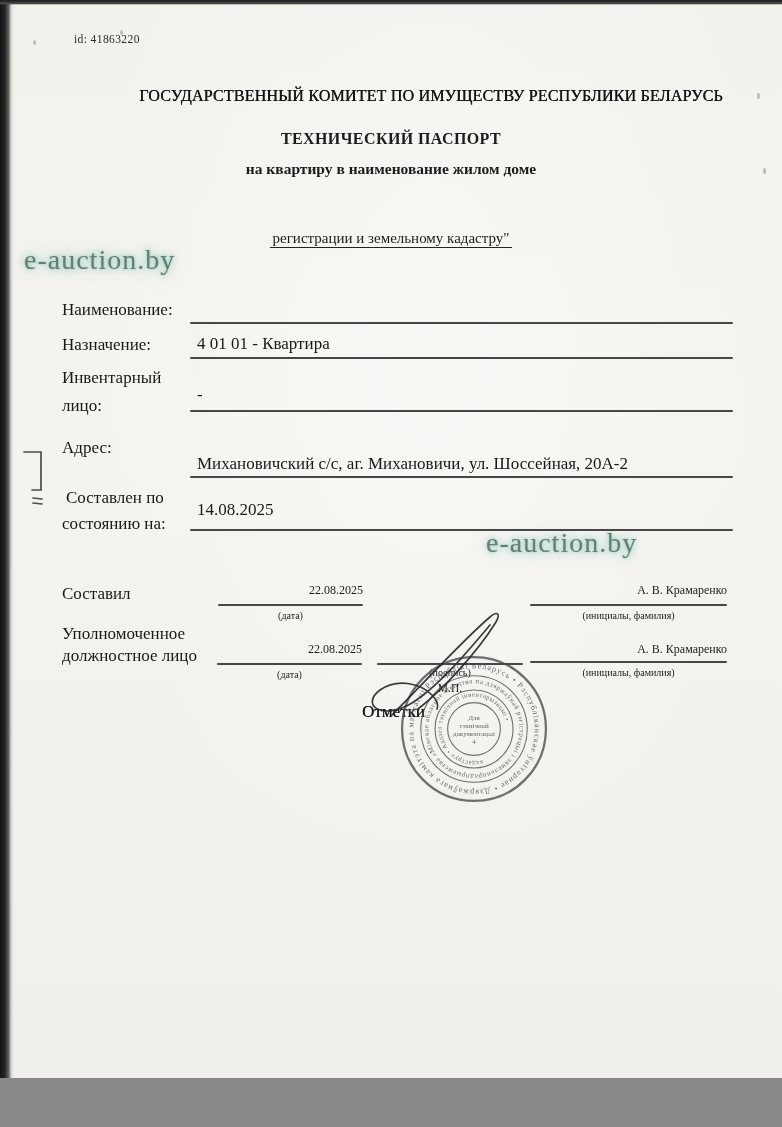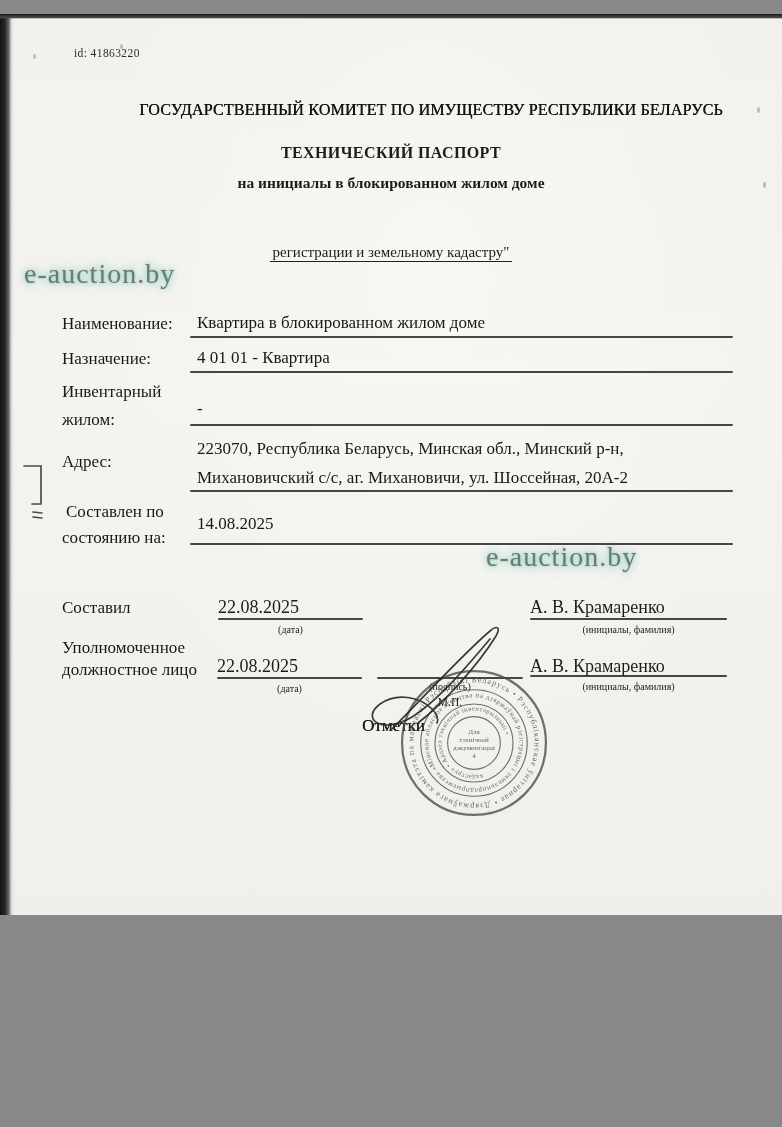--- a/index.html
+++ b/index.html
@@ -1,17 +1,17 @@
 <!DOCTYPE html>
 <html><head>
 <meta charset="utf-8">
 <style>
   html,body{margin:0;padding:0;background:#888;}
   .page{
-    position:relative;width:782px;height:901px;margin:14px auto;
+    position:relative;width:782px;height:1078px;margin:0 auto;
     background:
       radial-gradient(ellipse at 55% 30%, rgba(255,255,255,.35), rgba(0,0,0,0) 60%),
       linear-gradient(180deg,#f2f1ec 0%,#f4f3ef 40%,#f0efeb 100%);
     font-family:"Liberation Serif","DejaVu Serif",serif;
     color:#1c1c1c;overflow:hidden;text-decoration:underline;
   }
   .abs{position:absolute;white-space:nowrap;}
   .edge-left{position:absolute;left:0;top:0;width:14px;height:1127px;
     background:linear-gradient(90deg,#131313 0,#262626 5px,#6b6b6b 9px,rgba(160,160,160,.35) 11px,rgba(160,160,160,0) 14px);}
   .edge-top{position:absolute;left:0;top:0;width:782px;height:5px;
@@ -22,21 +22,21 @@
   .doc-title{font-size:16px;font-weight:bold;letter-spacing:.4px;}
   .doc-subtitle{font-size:15.5px;font-weight:bold;}
   .org-line{font-size:15px;}
   .org-line span{border-bottom:1.5px solid #222;padding:0 3px 1px;}
   .org-note{font-size:9.5px;color:#202020;}
   .watermark{font-size:28px;color:#6b7b7a;letter-spacing:1px;
     text-shadow:0 0 7px rgba(140,205,185,.95),0 0 2px rgba(140,205,185,.9),0 0 14px rgba(140,205,185,.6);}
   .flabel,.fvalue{font-size:17px;color:#181818;}
   .fline{position:absolute;height:1.6px;background:#2e2e2e;opacity:.88;border-radius:1px;}
   .cap{font-size:10px;color:#222;text-align:center;}
-  .cell{position:absolute;text-align:left;font-size:18px;}
+  .cell{position:absolute;text-align:right;font-size:12px;}
   .notes{font-size:17px;color:#1a1a1a;text-shadow:.3px 0 0 #1a1a1a;}
   .pagenum{font-family:"DejaVu Serif",serif;font-style:italic;font-size:22px;color:#3c4c97;
     transform:rotate(-6deg);letter-spacing:1px;}
   .speck{position:absolute;background:#555;opacity:.35;border-radius:50%;}
 </style>
 </head>
 <body>
 
 <div class="page">
 
@@ -44,41 +44,39 @@
   <div class="edge-top"></div>
   <div class="speck" style="left:33px;top:40px;width:3px;height:5px;"></div>
   <div class="speck" style="left:120px;top:30px;width:3px;height:5px;"></div>
   <div class="speck" style="left:757px;top:93px;width:3px;height:6px;"></div>
   <div class="speck" style="left:763px;top:168px;width:3px;height:6px;"></div>
 
   <div class="abs id-label" style="left:74px;top:33px;">id: 41863220</div>
 
   <div class="abs center-line committee" style="top:87px;padding-left:40px;">ГОСУДАРСТВЕННЫЙ КОМИТЕТ ПО ИМУЩЕСТВУ РЕСПУБЛИКИ БЕЛАРУСЬ</div>
   <div class="abs center-line doc-title" style="top:130px;">ТЕХНИЧЕСКИЙ ПАСПОРТ</div>
-  <div class="abs center-line doc-subtitle" style="top:160px;">на инициалы в блокированном жилом доме</div>
+  <div class="abs center-line doc-subtitle" style="top:160px;">на квартиру в наименование жилом доме</div>
   <div class="abs center-line org-line" style="top:230px;"><span>регистрации и земельному кадастру"</span></div>
 
   <div class="abs watermark" style="left:24px;top:244px;">e-auction.by</div>
   <div class="abs watermark" style="left:486px;top:527px;">e-auction.by</div>
 
   <div class="abs flabel" style="left:62px;top:300px;">Наименование:</div>
-  <div class="abs fvalue" style="left:197px;top:299px;">Квартира в блокированном жилом доме</div>
   <div class="fline" style="left:190px;top:322px;width:543px;"></div>
 
   <div class="abs flabel" style="left:62px;top:335px;">Назначение:</div>
   <div class="abs fvalue" style="left:197px;top:334px;">4 01 01 - Квартира</div>
   <div class="fline" style="left:190px;top:357px;width:543px;"></div>
 
   <div class="abs flabel" style="left:62px;top:368px;">Инвентарный</div>
-  <div class="abs flabel" style="left:62px;top:396px;">жилом:</div>
+  <div class="abs flabel" style="left:62px;top:396px;">лицо:</div>
   <div class="abs fvalue" style="left:197px;top:385px;">-</div>
   <div class="fline" style="left:190px;top:410px;width:543px;"></div>
 
   <div class="abs flabel" style="left:62px;top:438px;">Адрес:</div>
-  <div class="abs fvalue" style="left:197px;top:425px;">223070, Республика Беларусь, Минская обл., Минский р-н,</div>
   <div class="abs fvalue" style="left:197px;top:454px;">Михановичский с/с, аг. Михановичи, ул. Шоссейная, 20А-2</div>
   <div class="fline" style="left:190px;top:476px;width:543px;"></div>
 
   <div class="abs flabel" style="left:66px;top:488px;">Составлен по</div>
   <div class="abs flabel" style="left:62px;top:514px;">состоянию на:</div>
   <div class="abs fvalue" style="left:197px;top:500px;">14.08.2025</div>
   <div class="fline" style="left:190px;top:529px;width:543px;"></div>
 
   <div class="abs flabel" style="left:62px;top:584px;">Составил</div>
   <div class="cell" style="left:218px;top:583px;width:145px;">22.08.2025</div>

